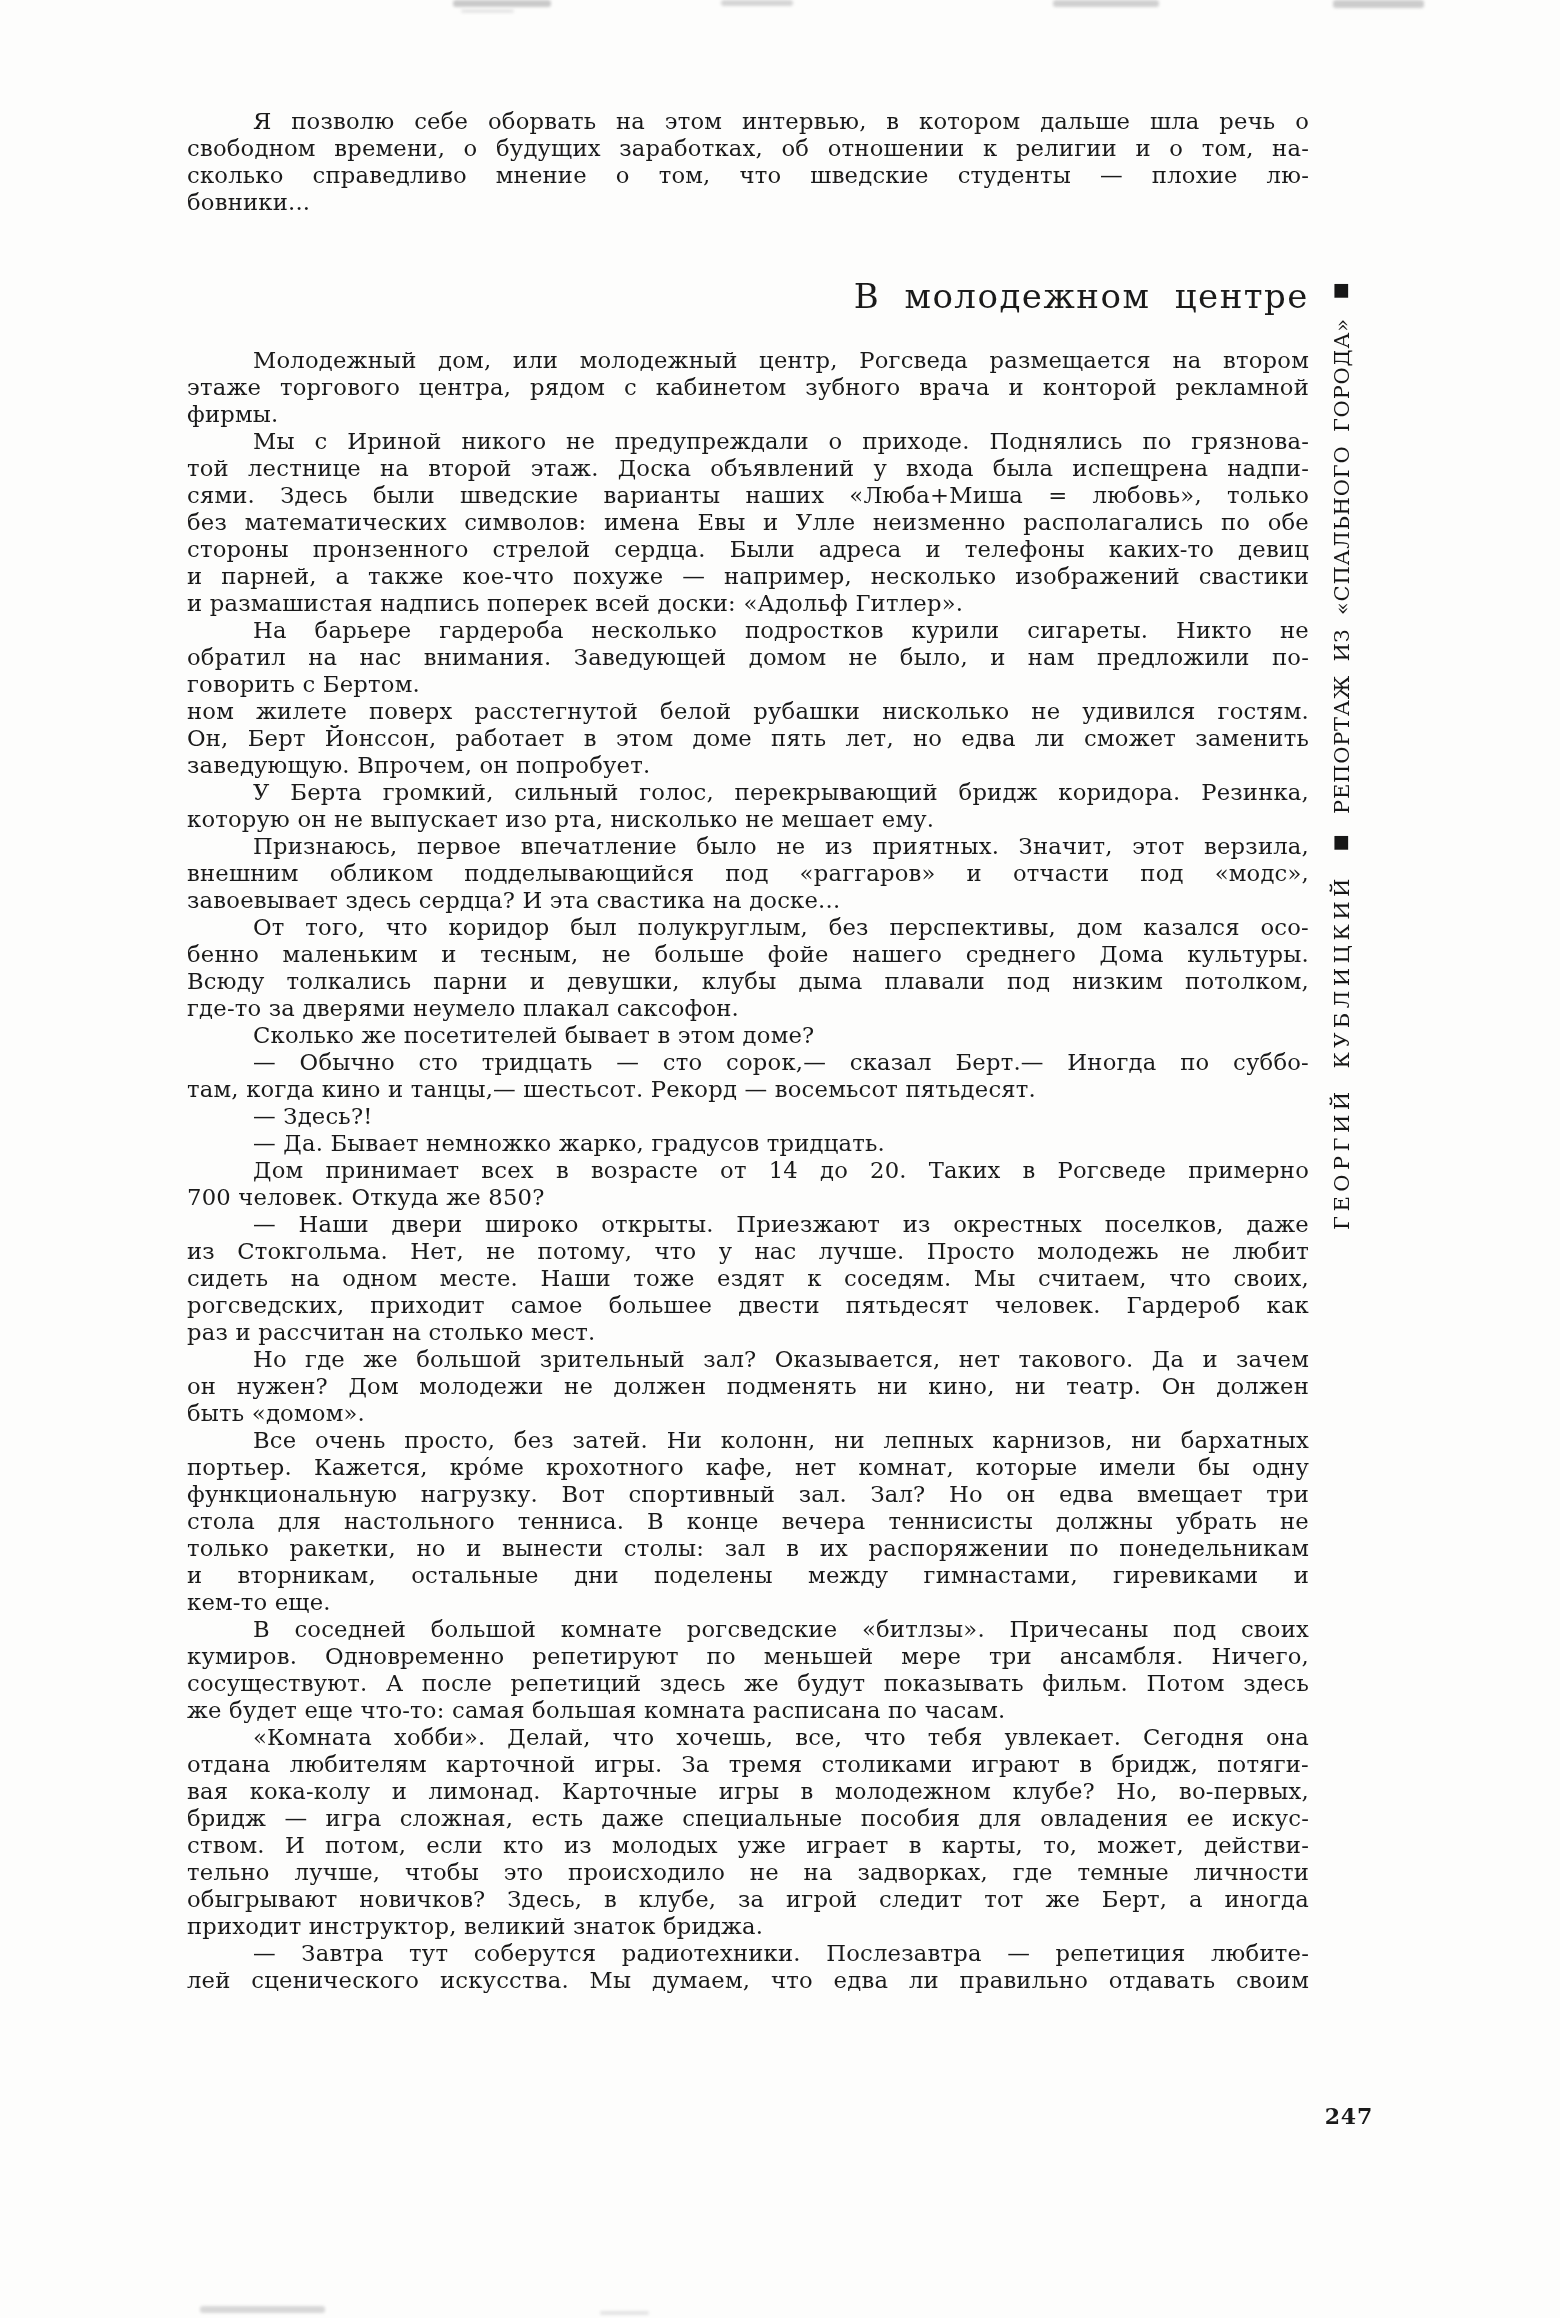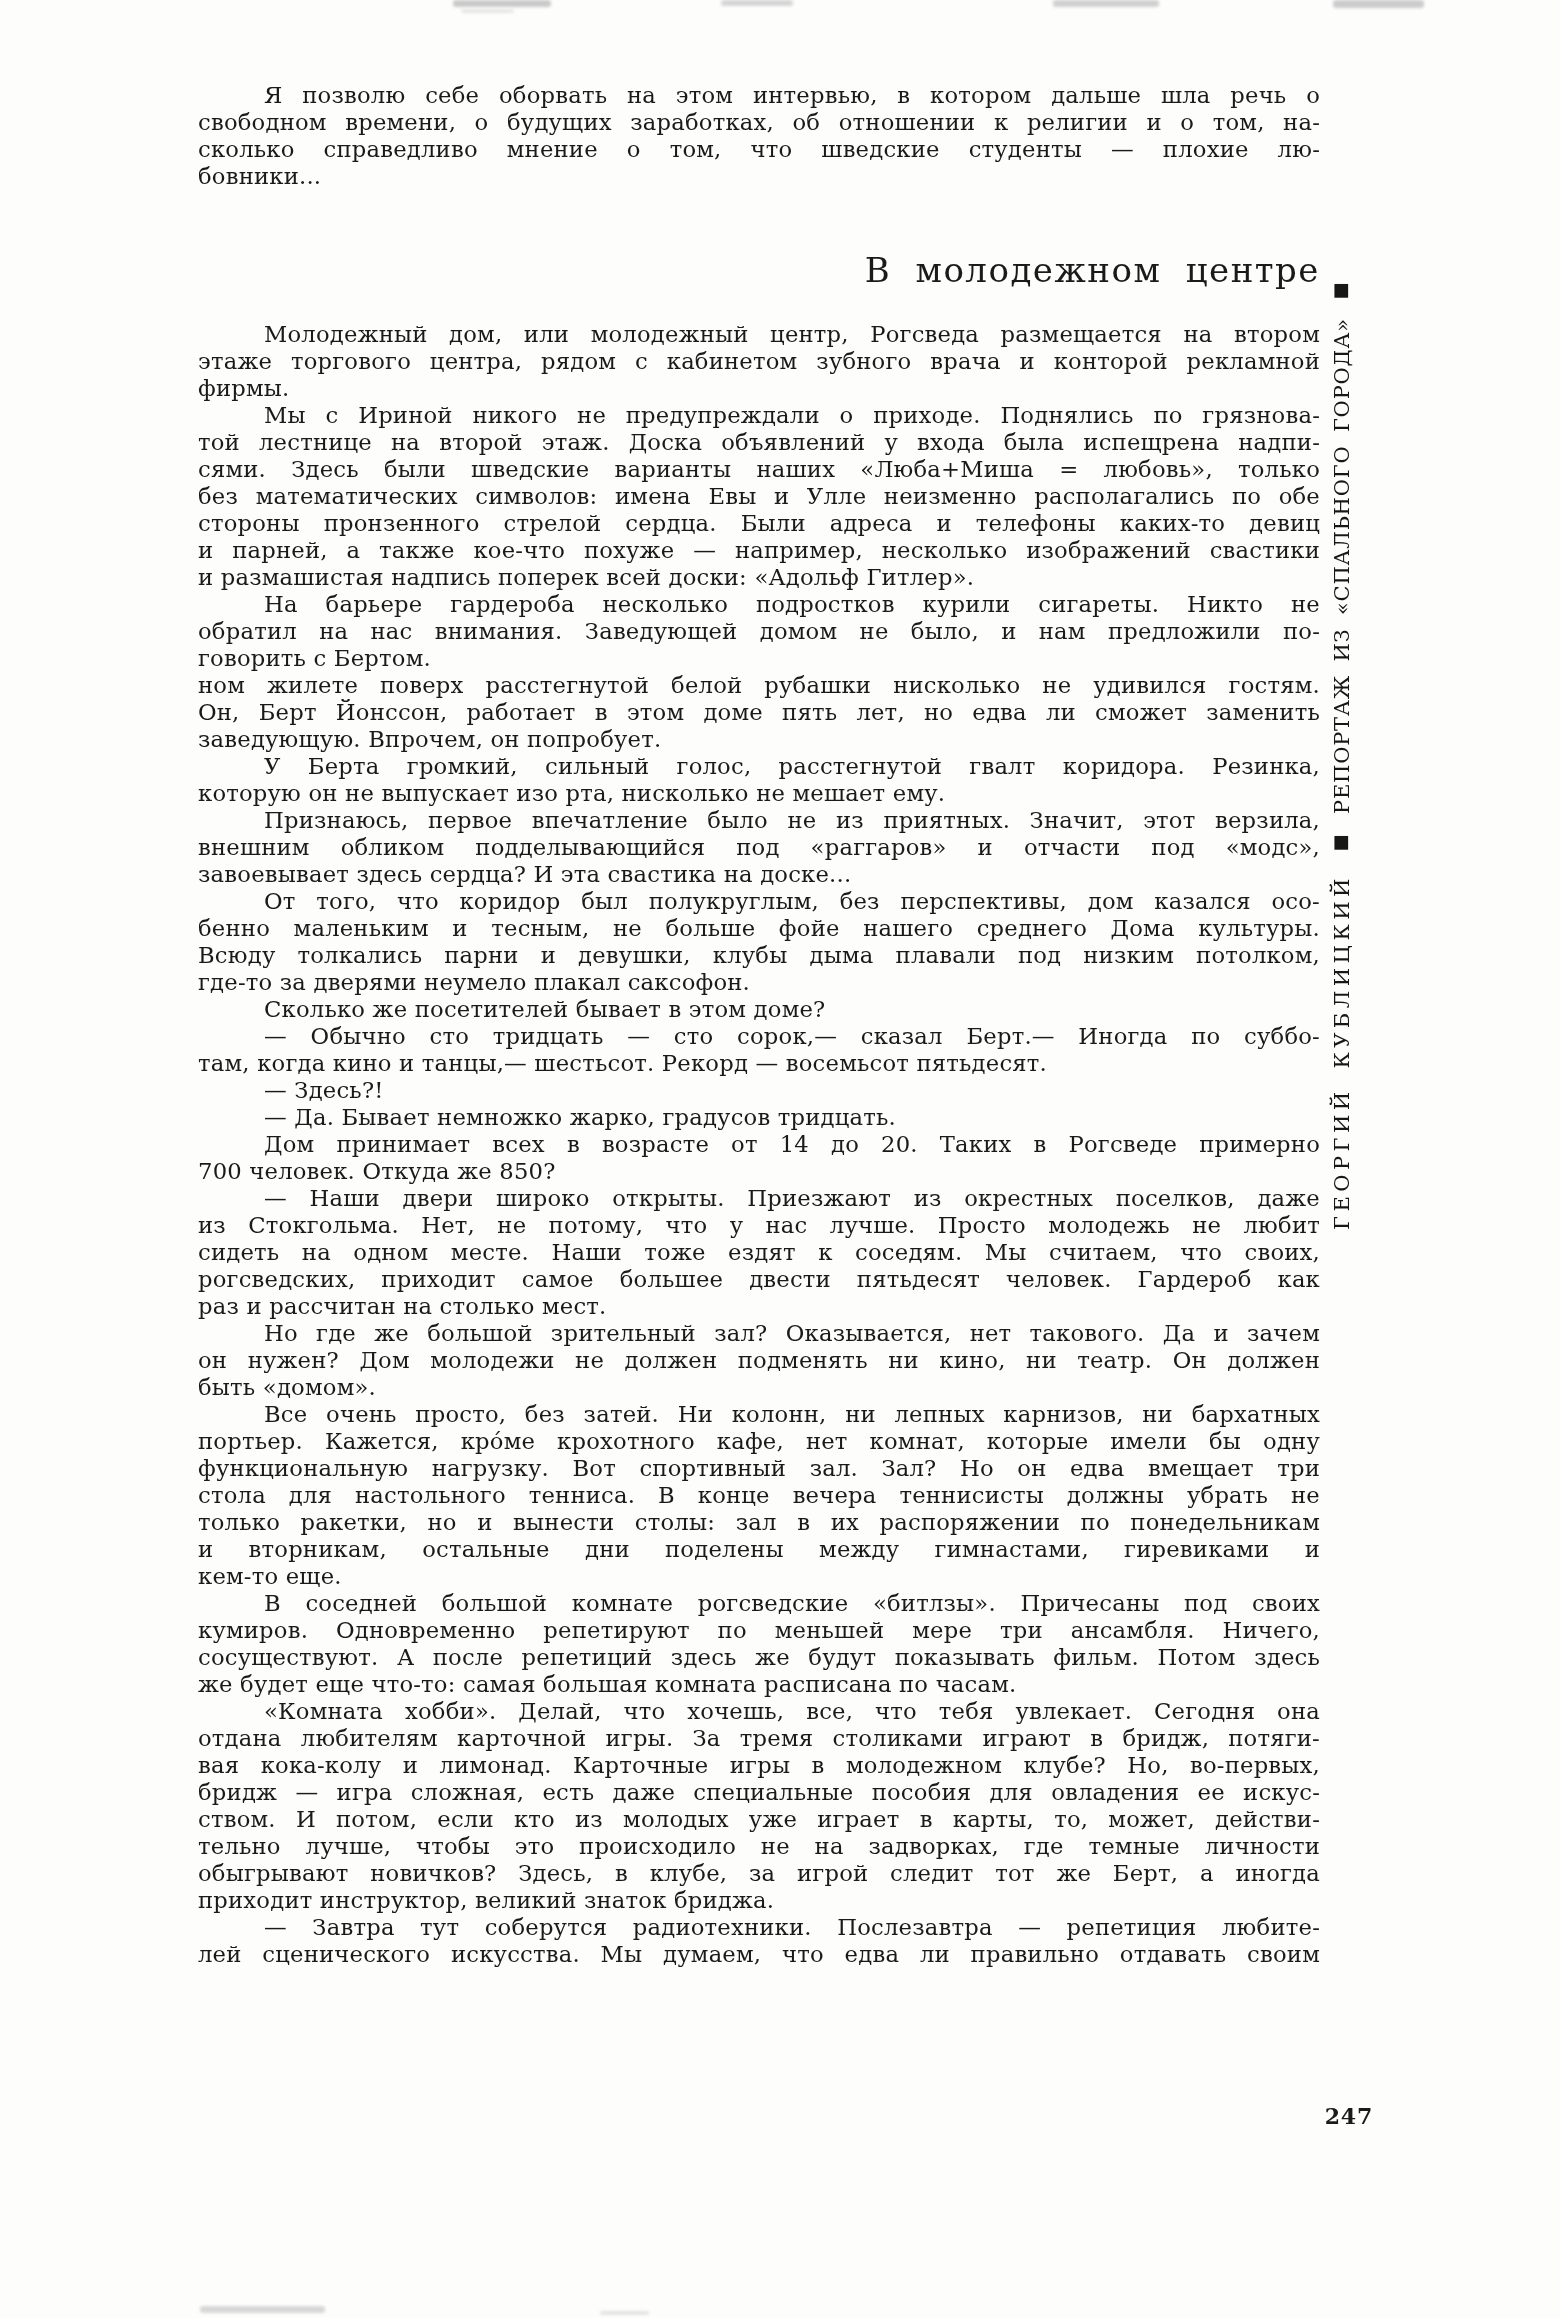--- a/index.html
+++ b/index.html
@@ -7,23 +7,23 @@
     position:relative;
     width:1561px;height:2319px;
     background:#fdfdfc;
     overflow:hidden;
     font-family:"DejaVu Serif","Liberation Serif",serif;
     color:#1a1a1a;
   }
   
   .column{
     position:absolute;
-    left:198px;top:0;
+    left:187px;top:0;
     width:1122px;
-    padding-top:82px;
+    padding-top:108px;
     font-size:22.7px;
     line-height:27px;
     letter-spacing:0.2px;
   }
   .para{margin:0;}
   .jline{
     text-align:justify;
     text-align-last:justify;
     white-space:normal;
     overflow:hidden;
@@ -114,21 +114,21 @@
           <div class="jline first">На барьере гардероба несколько подростков курили сигареты. Никто не</div>
           <div class="jline">обратил на нас внимания. Заведующей домом не было, и нам предложили по-</div>
           <div class="jline last">говорить с Бертом.</div>
         </div>
         <div class="para">
           <div class="jline">ном жилете поверх расстегнутой белой рубашки нисколько не удивился гостям.</div>
           <div class="jline">Он, Берт Йонссон, работает в этом доме пять лет, но едва ли сможет заменить</div>
           <div class="jline last">заведующую. Впрочем, он попробует.</div>
         </div>
         <div class="para">
-          <div class="jline first">У Берта громкий, сильный голос, расстегнутой гвалт коридора. Резинка,</div>
+          <div class="jline first">У Берта громкий, сильный голос, перекрывающий бридж коридора. Резинка,</div>
           <div class="jline last">которую он не выпускает изо рта, нисколько не мешает ему.</div>
         </div>
         <div class="para">
           <div class="jline first">Признаюсь, первое впечатление было не из приятных. Значит, этот верзила,</div>
           <div class="jline">внешним обликом подделывающийся под «раггаров» и отчасти под «модс»,</div>
           <div class="jline last">завоевывает здесь сердца? И эта свастика на доске...</div>
         </div>
         <div class="para">
           <div class="jline first">От того, что коридор был полукруглым, без перспективы, дом казался осо-</div>
           <div class="jline">бенно маленьким и тесным, не больше фойе нашего среднего Дома культуры.</div>

